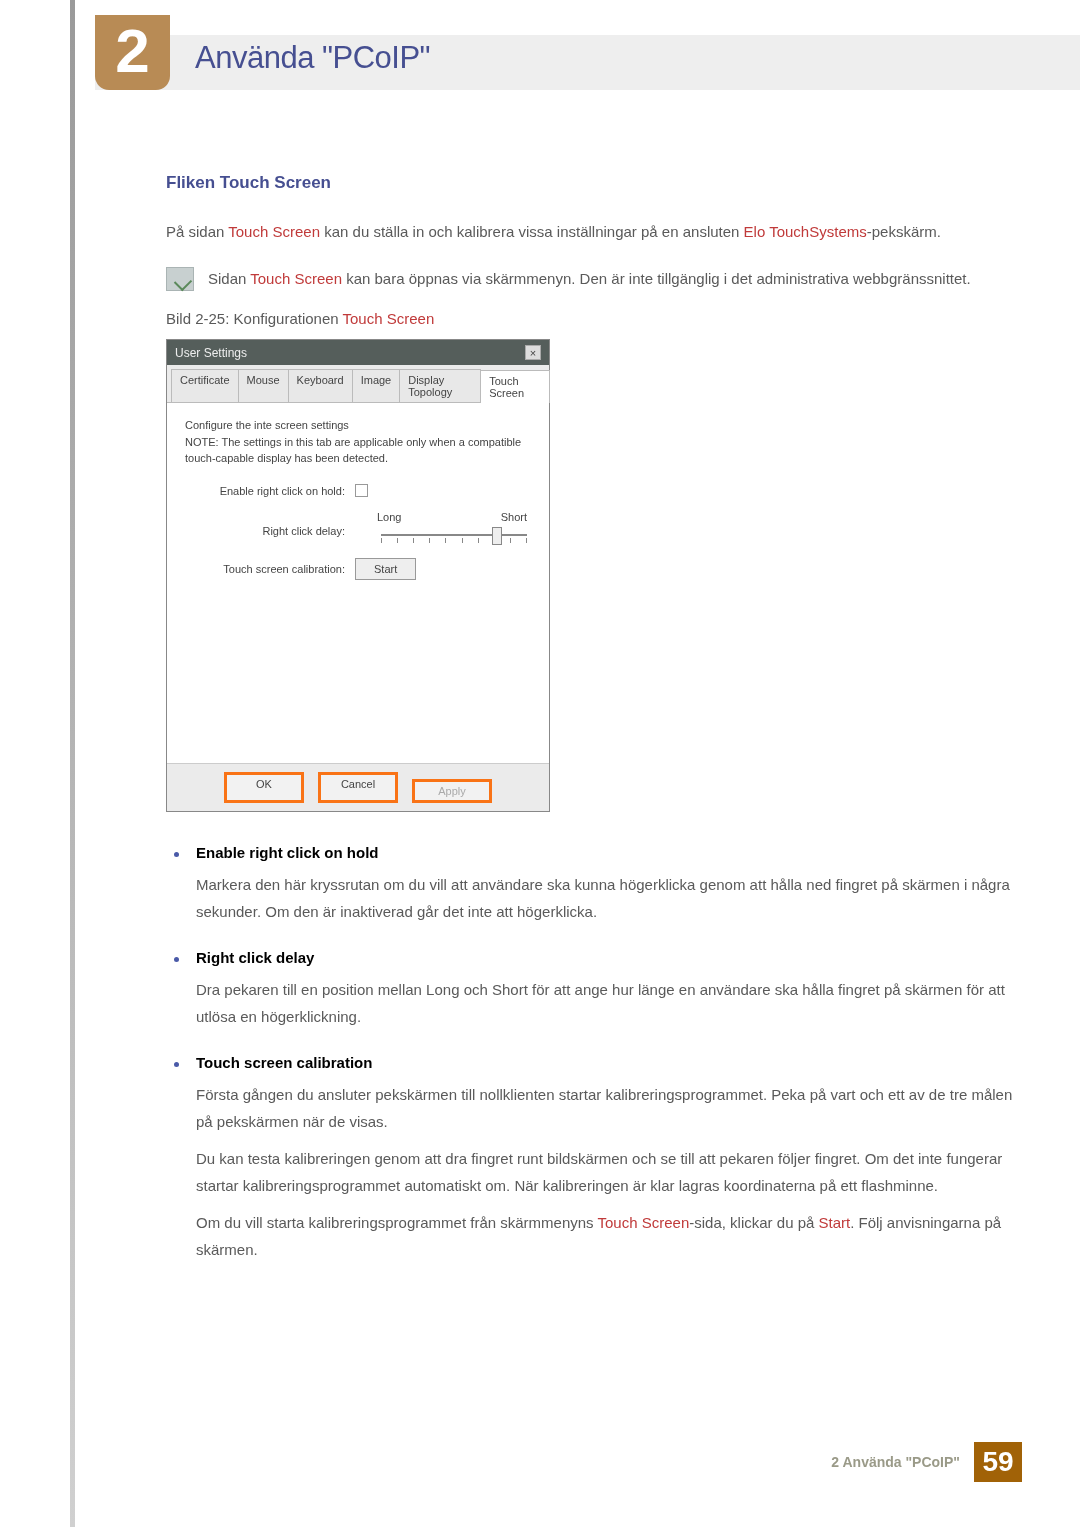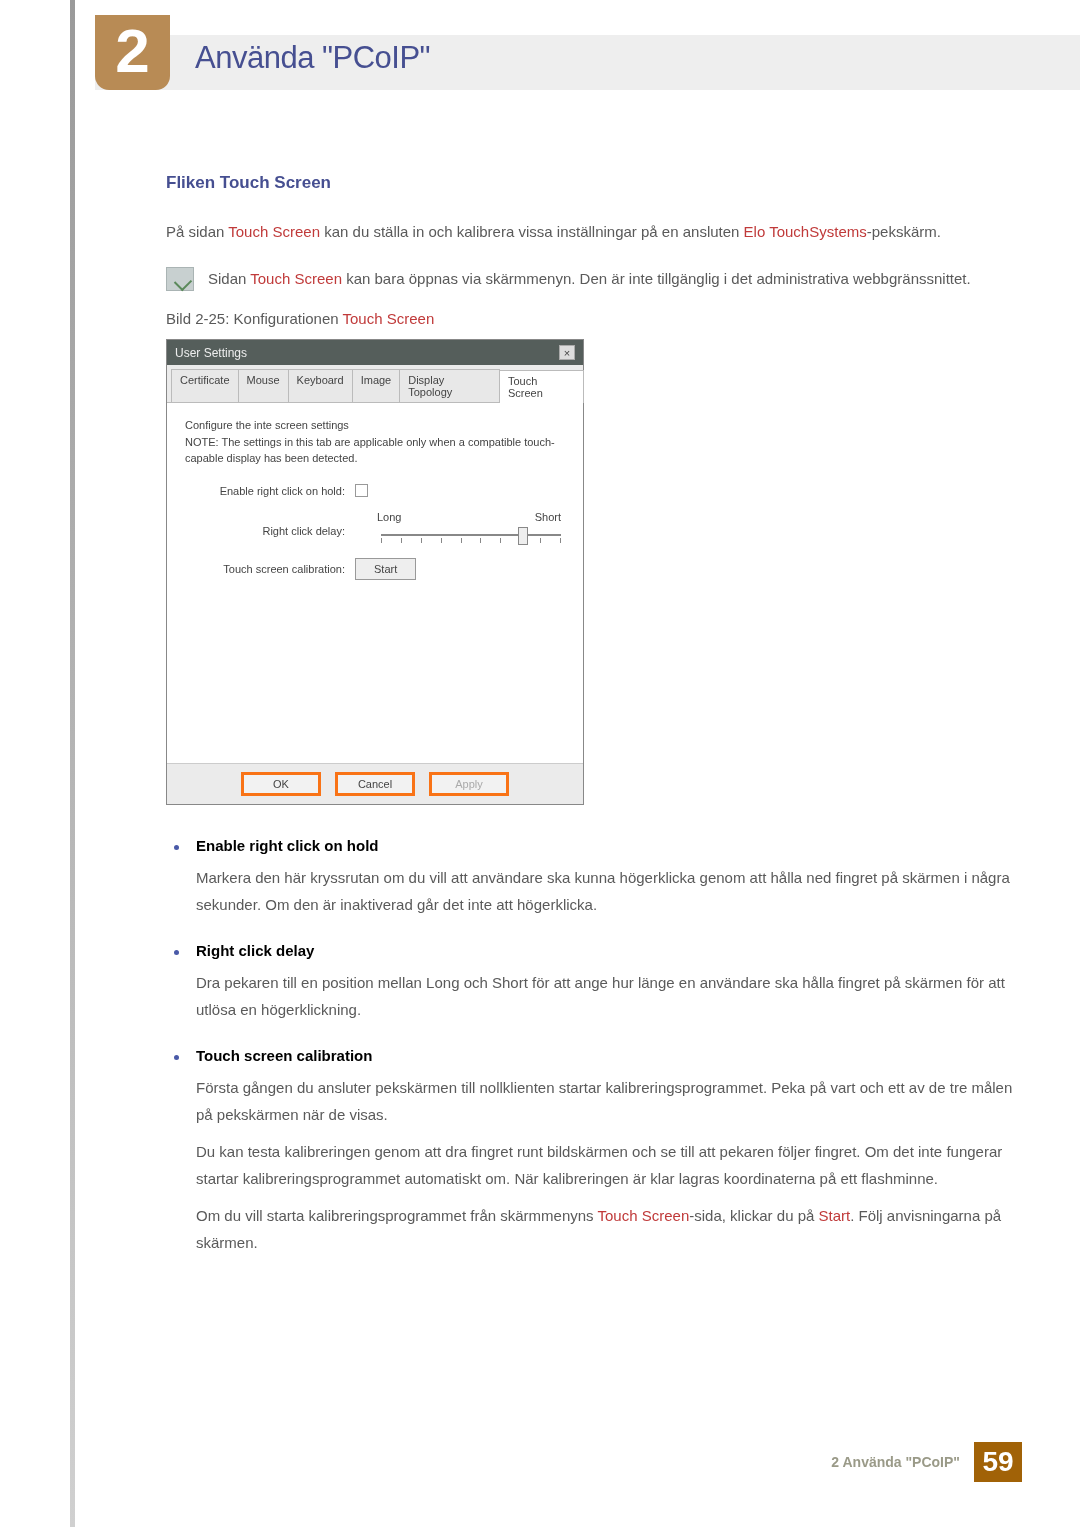--- a/index.html
+++ b/index.html
@@ -102,21 +102,21 @@
       border-bottom: 2px solid #5b8a5b;
       transform: rotate(-45deg);
     }
     .caption {
       color: #5a5a5a;
       font-size: 15px;
       margin-bottom: 12px;
     }
     
     .dialog {
-      width: 418px;
+      width: 384px;
       margin-bottom: 32px;
       border: 1px solid #888;
       font-family: Tahoma, Arial, sans-serif;
       color: #444;
     }
     .dialog-title {
       background: #555e5b;
       color: #eee;
       font-size: 12px;
       padding: 5px 8px;
@@ -245,20 +245,21 @@
     .dlg-btn {
       width: 80px;
       padding: 3px 0;
       font-size: 11px;
       background: #f2f2f2;
       border: 3px solid #f97316;
       text-align: center;
     }
     .dlg-btn.disabled {
       color: #aaa;
+      margin-top: 7px;
     }
     
     .bullets {
       list-style: none;
     }
     .bullets > li {
       position: relative;
       padding-left: 30px;
       margin-bottom: 24px;
     }

